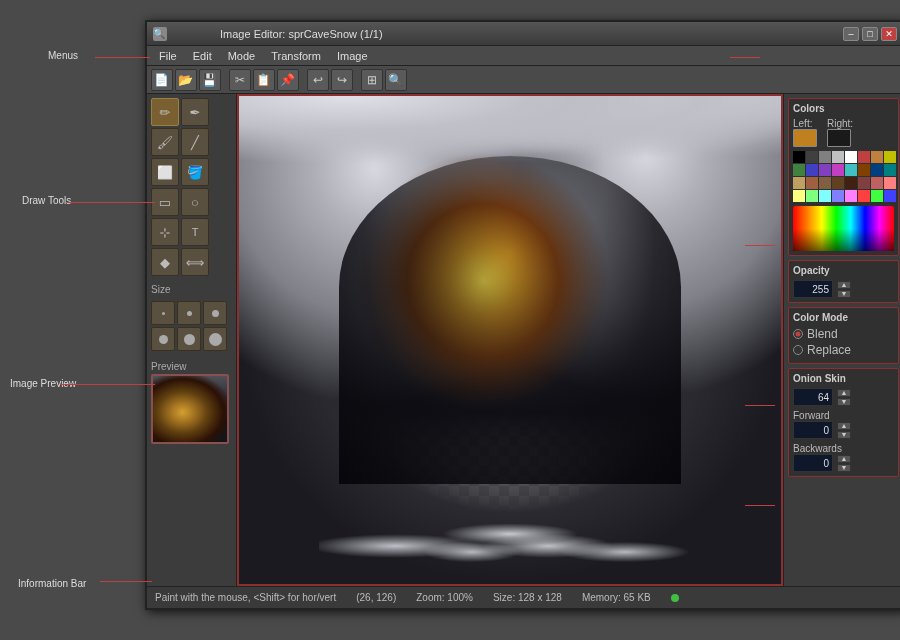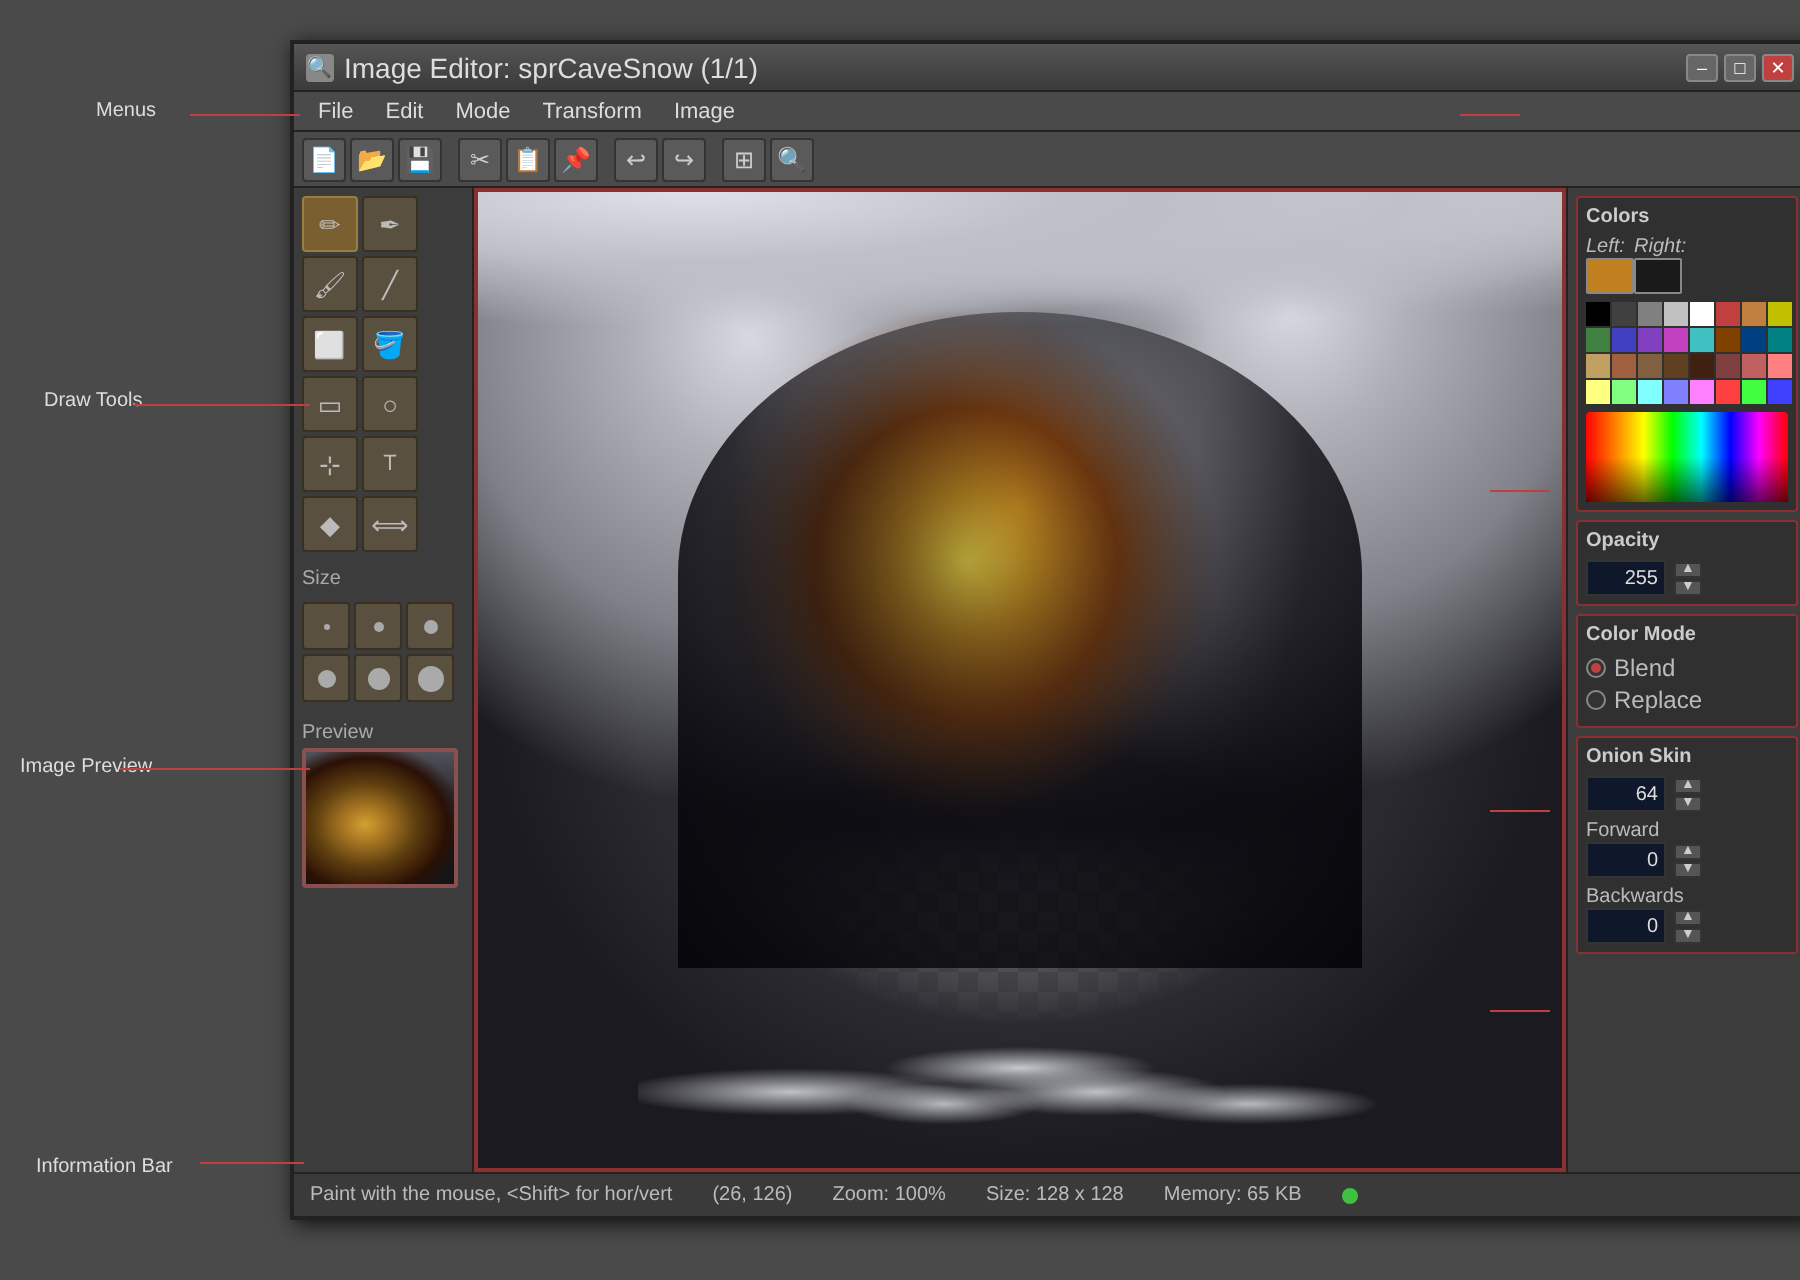--- a/index.html
+++ b/index.html
@@ -38,22 +38,23 @@
       height: 14px;
       background: #888;
       border-radius: 2px;
       margin-right: 5px;
       font-size: 10px;
       display: flex; align-items: center; justify-content: center;
       color: #fff;
     }
     .title-bar-text {
       color: #ddd;
-      font-size: 14px;
+      font-size: 11px;
       flex: 1;
+      margin-left: 48px;
     }
     .title-bar-controls {
       display: flex;
       gap: 3px;
     }
     .tb-btn {
       width: 16px;
       height: 14px;
       border-radius: 2px;
       border: 1px solid #888;
@@ -225,22 +226,22 @@
     .section-title {
       color: #ccc;
       font-size: 10px;
       font-weight: bold;
       margin-bottom: 4px;
     }
 
     
     .colors-lr {
       display: flex;
+      gap: 10px;
       margin-bottom: 4px;
-      font-style: italic;
     }
     .color-slot-label {
       color: #bbb;
       font-size: 10px;
     }
     .color-swatch-small {
       width: 24px;
       height: 18px;
       border: 1px solid #888;
       border-radius: 1px;

